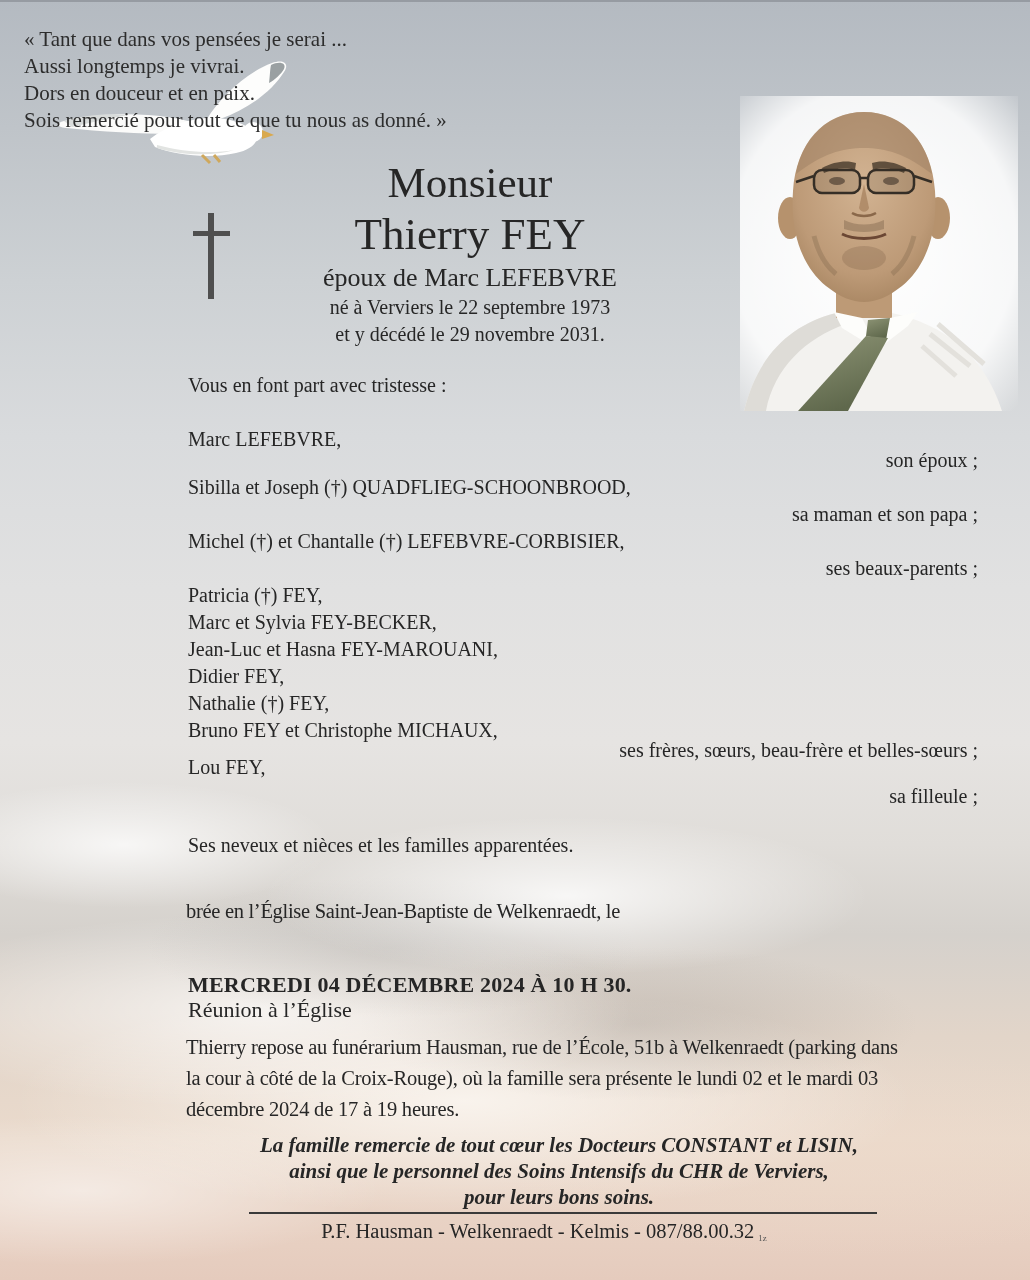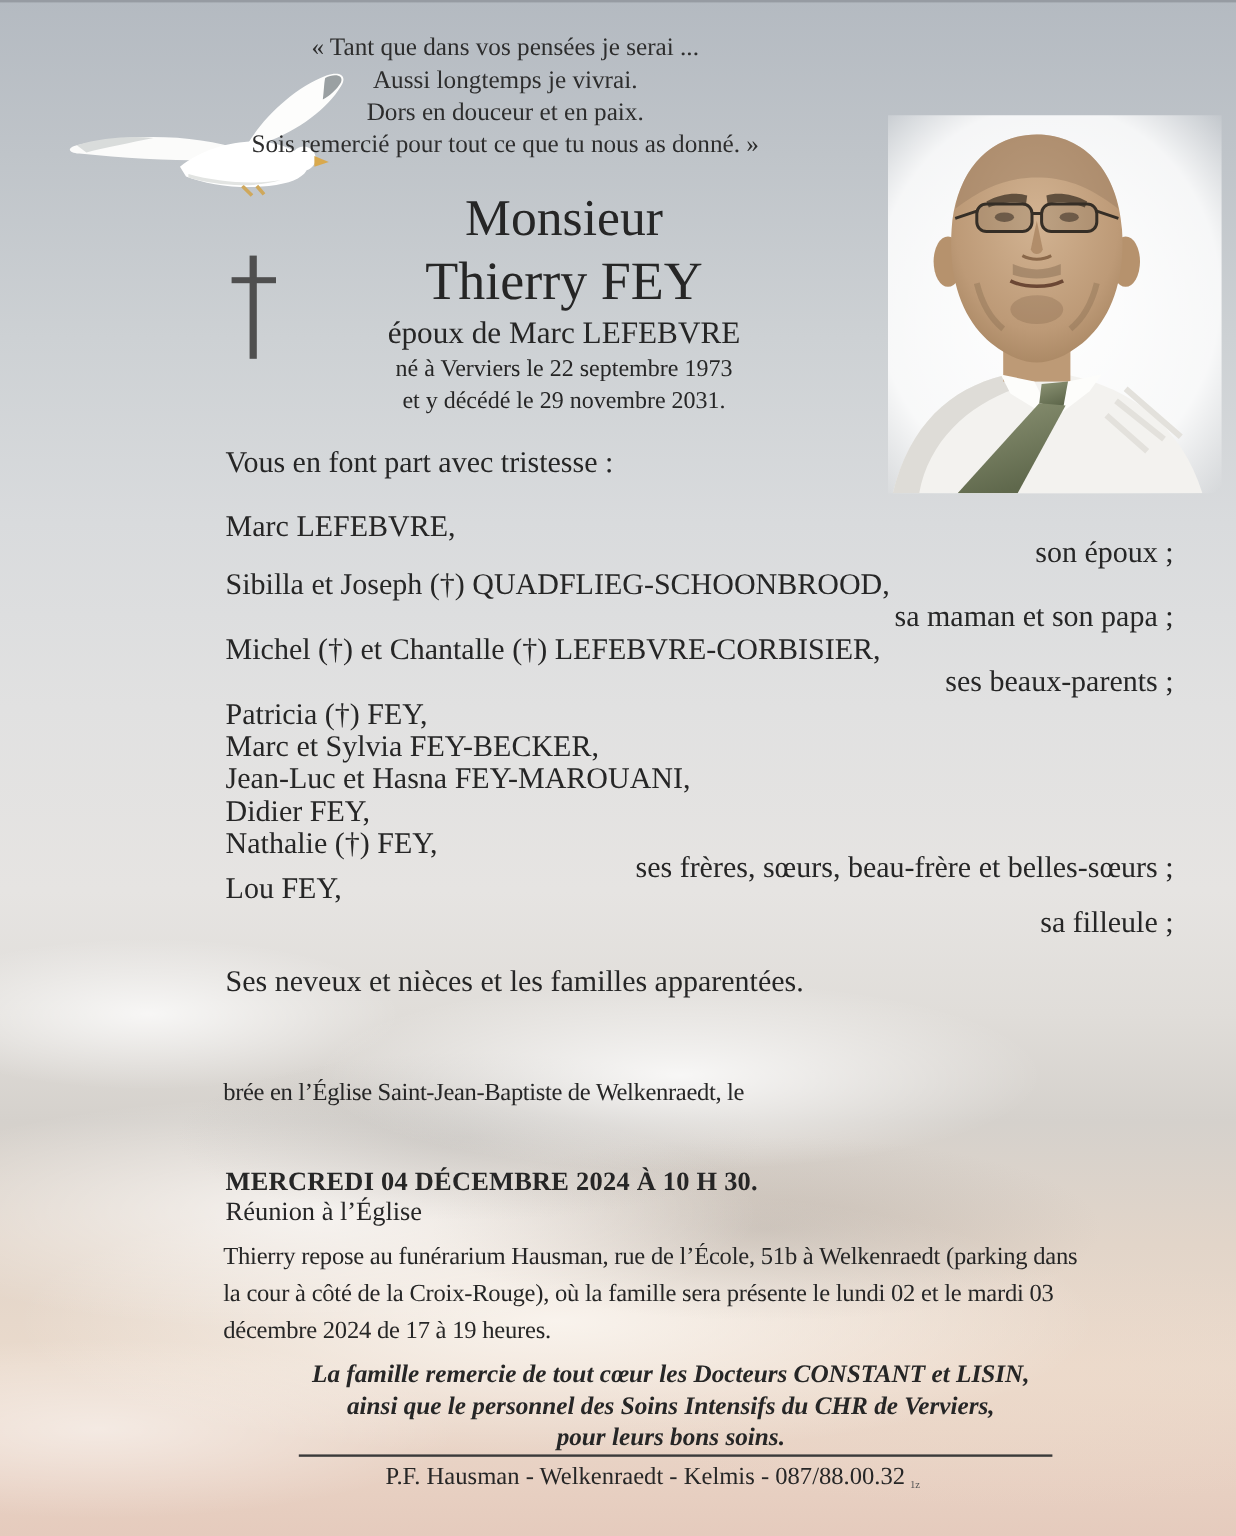--- a/index.html
+++ b/index.html
@@ -16,31 +16,31 @@
       radial-gradient(ellipse 500px 140px at 82% 90%, rgba(238,218,202,0.55), transparent 75%),
       radial-gradient(ellipse 400px 100px at 8%  93%, rgba(255,255,255,0.50), transparent 75%),
       linear-gradient(180deg,
         #b4bac1 0%, #bfc4c9 10%, #cdd1d4 22%, #d9dbdd 34%, #e1e1e1 46%,
         #e6e4e2 58%, #e0ddd9 66%, #d5d1cc 73%, #e2d5c9 81%, #eadacc 89%,
         #e8d1c3 96%, #e5cbbd 100%);
   }
   .card::before { content:""; position:absolute; top:0; left:0; width:100%; height:2px;
                   background:#8f949a; opacity:.8; }
 
-  .quote { position:absolute; top:26px; left:0; width:842px; text-align:center;
-           font-size:21px; line-height:27px; color:#2d2d2d; }
+  .quote { position:absolute; top:26px; left:0; width:842px; 
+           font-size:21px; line-height:27px; color:#2d2d2d;padding-left:24px; }
 
   .header { position:absolute; top:158px; left:0; width:940px; text-align:center; }
   .header .title  { font-size:43px; line-height:50px; }
   .header .name   { font-size:45px; line-height:52px;font-family:Liberation Serif, serif; }
   .header .spouse { font-size:26px; line-height:32px; margin-top:2px; }
   .header .small  { font-size:20px; line-height:27px; }
 
   .family { position:absolute; top:372px; left:188px; width:790px;
-            font-size:25px; line-height:27px;font-family:Liberation Serif, serif; }
+            font-size:20px; line-height:27px;font-family:Liberation Serif, serif; }
   .family .rel { text-align:right; }
   .mt-gap   { margin-top:27px; }
   .mt-n6    { margin-top:-6px; }
   .mt-n7    { margin-top:-7px; }
   .mt-n10   { margin-top:-10px; }
   .mt-p2    { margin-top:2px; }
   .mt-p22   { margin-top:22px; }
 
   .liturgy   { position:absolute; top:894px;  left:186px; width:812px;
                font-size:20.5px; line-height:35px; letter-spacing:-0.3px; white-space:nowrap; }
@@ -165,20 +165,21 @@
     <div class="rel mt-n6">son époux ;</div>
     <div>Sibilla et Joseph (†) QUADFLIEG-SCHOONBROOD,</div>
     <div class="rel">sa maman et son papa ;</div>
     <div>Michel (†) et Chantalle (†) LEFEBVRE-CORBISIER,</div>
     <div class="rel">ses beaux-parents ;</div>
     <div>Patricia (†) FEY,</div>
     <div>Marc et Sylvia FEY-BECKER,</div>
     <div>Jean-Luc et Hasna FEY-MAROUANI,</div>
     <div>Didier FEY,</div>
     <div>Nathalie (†) FEY,</div>
+    <div>Bruno FEY et Christophe MICHAUX,</div>
     <div class="rel mt-n7">ses frères, sœurs, beau-frère et belles-sœurs ;</div>
     <div class="mt-n10">Lou FEY,</div>
     <div class="rel mt-p2">sa filleule ;</div>
     <div class="mt-p22">Ses neveux et nièces et les familles apparentées.</div>
   </div>
 
   <div class="liturgy">
     <div>brée en l’Église Saint-Jean-Baptiste de Welkenraedt, le</div>
   </div>
 

